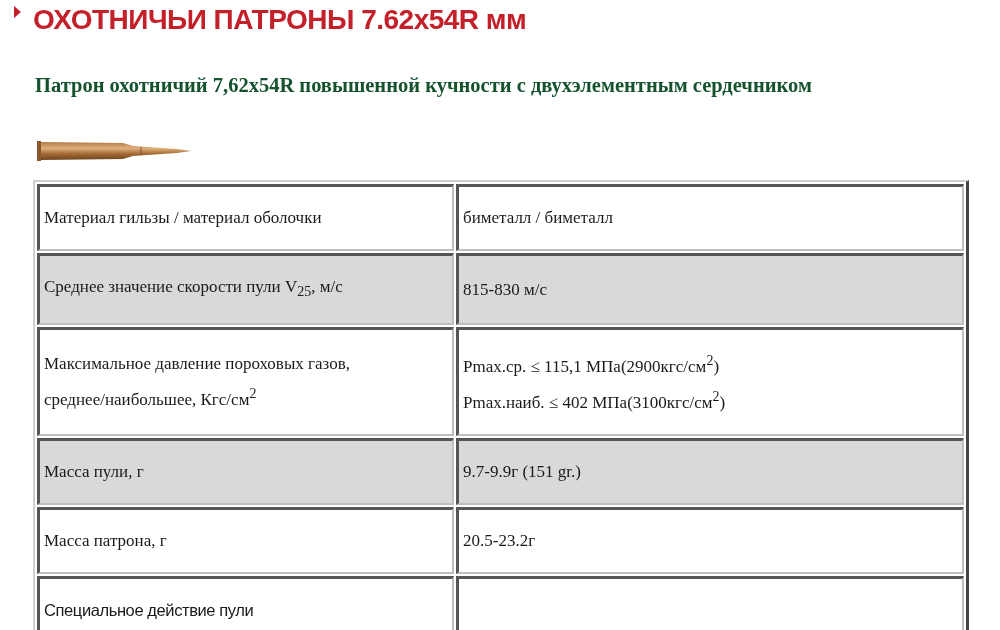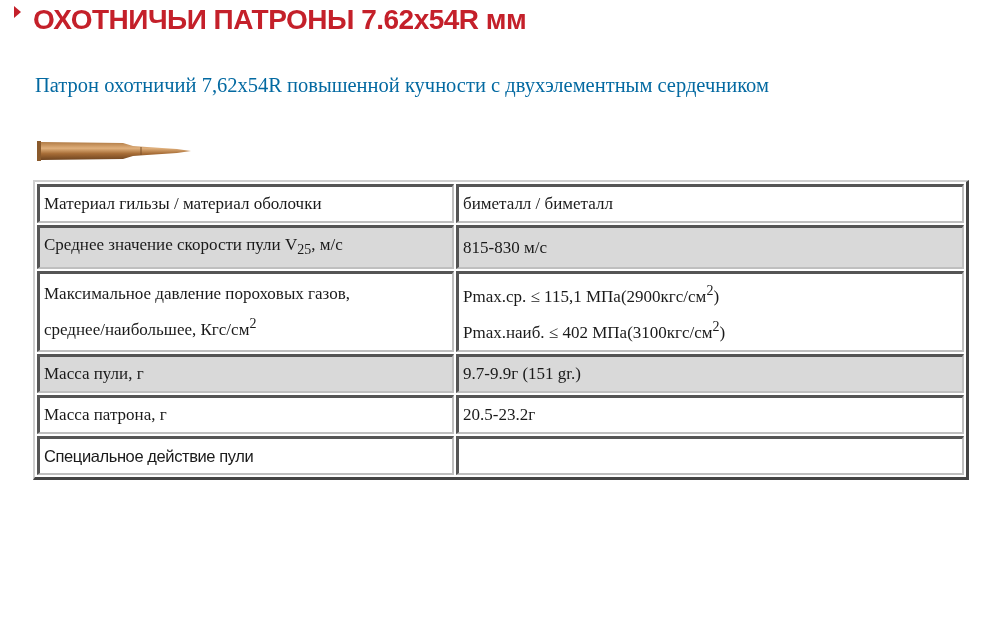--- a/index.html
+++ b/index.html
@@ -14,35 +14,35 @@
     .bullet {
       width: 0; height: 0; border-top: 6px solid transparent; border-bottom: 6px solid transparent;
       border-left: 7px solid #c4202a; margin-right: 12px; margin-top: 2px;
     }
     .header-title {
       font-family: "Liberation Sans", sans-serif; font-weight: bold; font-size: 28px;
       color: #c4202a; letter-spacing: -0.5px;
     }
     .subtitle {
       position: absolute; left: 35px; top: 74px;
-      font-family: "Liberation Serif", serif; font-weight: normal; font-size: 20.5px; color: #0369a1;
+      font-family: "Liberation Serif", serif; font-weight: bold; font-size: 20.5px; color: #14532d;
     }
     .bullet-img {
       position: absolute; left: 37px; top: 137px; width: 154px; height: 28px;
     }
     table.specs {
       position: absolute; left: 33px; top: 180px; width: 936px;
       border-collapse: separate; border-spacing: 2px;
       border: 2px solid #555; border-left-color: #cfcfcf; border-top-color: #cfcfcf;
       border-right: 3px solid #444; border-bottom: 3px solid #444;
       font-family: "Liberation Serif", serif; font-size: 17px;
     }
     table.specs td {
       border: 2px solid #bfbfbf; border-top: 3px solid #555; border-left: 3px solid #555;
-      padding: 2px 4px; vertical-align: middle; line-height: 30px; margin-top: 8px;
+      padding: 16px 4px; vertical-align: middle; line-height: 30px; margin-top: 8px;
     }
     table.specs td.label { width: 404px; }
     tr.gray td { background: #d9d9d9; }
     tr.white td { background: #ffffff; }
     sub, sup { font-size: 14px; }
     .cond { font-family: "Liberation Sans Narrow", "Liberation Sans", sans-serif; letter-spacing: -0.4px; font-size: 16.5px; }
   </style>
 </head>
 <body>
 

